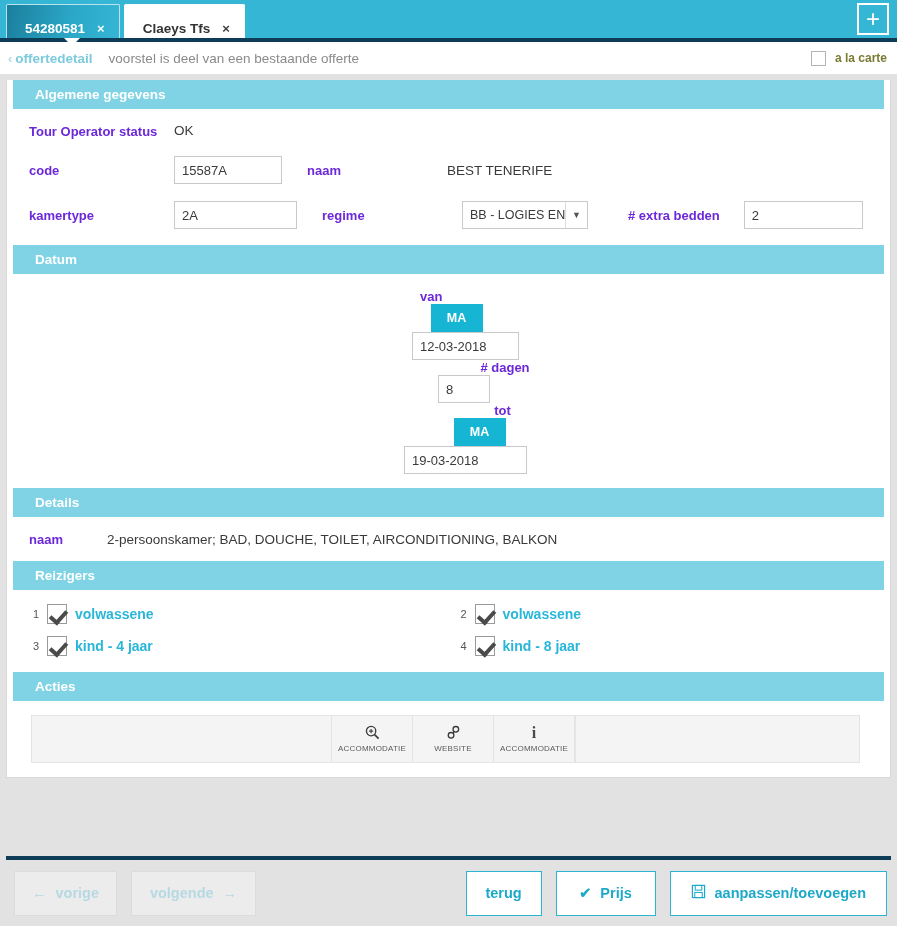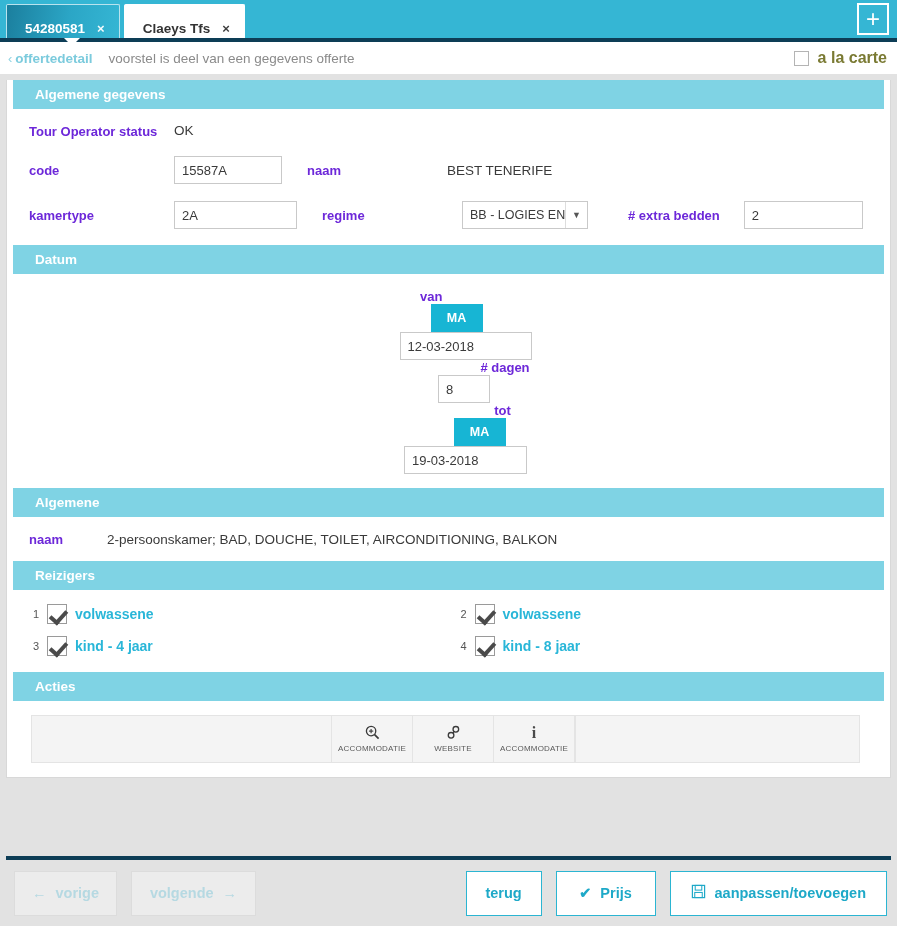--- a/index.html
+++ b/index.html
@@ -111,21 +111,21 @@
     gap: 9px;
   }
   .alacarte-box {
     width: 15px; height: 15px;
     border: 1px solid #b4b4b4;
     background: #fff;
     cursor: pointer;
   }
   .alacarte-label {
     color: #7a7a33;
-    font-size: 16px;
+    font-size: 12px;
     font-weight: bold;
   }
 
   
   .panel {
     background: #ffffff;
     margin: 0 6px;
     padding: 0 0 14px 0;
     border: 1px solid #d8d8d8;
     border-top: none;
@@ -325,21 +325,21 @@
     <span class="tab-close">×</span>
   </div>
   <div class="tab-add">+</div>
 </div>
 <div class="tabbar-underline"></div>
 <div class="tab-pointer"></div>
 
 <div class="crumbbar">
   <span class="crumb-back">‹</span>
   <span class="crumb-link">offertedetail</span>
-  <span class="crumb-text">voorstel is deel van een gegevens offerte</span>
+  <span class="crumb-text">voorstel is deel van een bestaande offerte</span>
   <div class="alacarte">
     <span class="alacarte-box"></span>
     <span class="alacarte-label">a la carte</span>
   </div>
 </div>
 
 <div class="panel">
 
   <div class="section-head first">Algemene gegevens</div>
 
@@ -365,29 +365,29 @@
     </div>
     <div class="lbl" style="margin-left:40px;"># extra bedden</div>
     <input class="txt" style="width: 119px; margin-left: 24px;" value="2">
   </div>
 
   <div class="section-head" style="margin-top:16px;">Datum</div>
 
   <div class="row" style="padding-top:15px; padding-bottom:14px;flex-direction:column;">
     <div class="lbl" style="width:73px;">van</div>
     <div class="daybtn">MA</div>
-    <input class="txt" style="width: 132px; margin-left: 18px;" value="12-03-2018">
+    <input class="txt" style="width: 107px; margin-left: 18px;" value="12-03-2018">
     <div class="lbl" style="margin-left:97px;"># dagen</div>
     <input class="txt" style="width: 52px; margin-left: 15px;" value="8">
     <div class="lbl" style="margin-left:92px;">tot</div>
     <div class="daybtn" style="margin-left:46px;">MA</div>
     <input class="txt" style="width: 123px; margin-left: 18px;" value="19-03-2018">
   </div>
 
-  <div class="section-head">Algemene</div>
+  <div class="section-head">Details</div>
   <div class="row" style="padding-top:15px; padding-bottom:14px;">
     <div class="lbl" style="width:78px;">naam</div>
     <div class="val">2-persoonskamer; BAD, DOUCHE, TOILET, AIRCONDITIONING, BALKON</div>
   </div>
 
   <div class="section-head">Reizigers</div>
   <div class="travelers">
     <div class="trav">
       <span class="trav-num">1</span>
       <span class="chk"></span>

